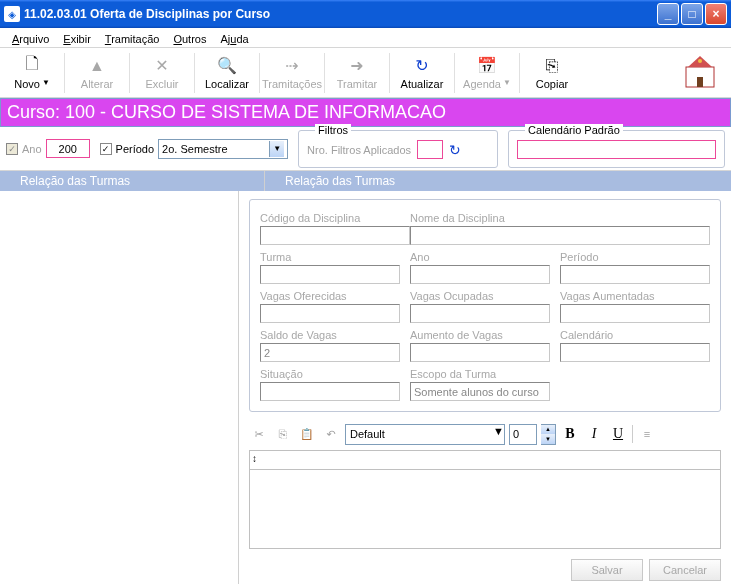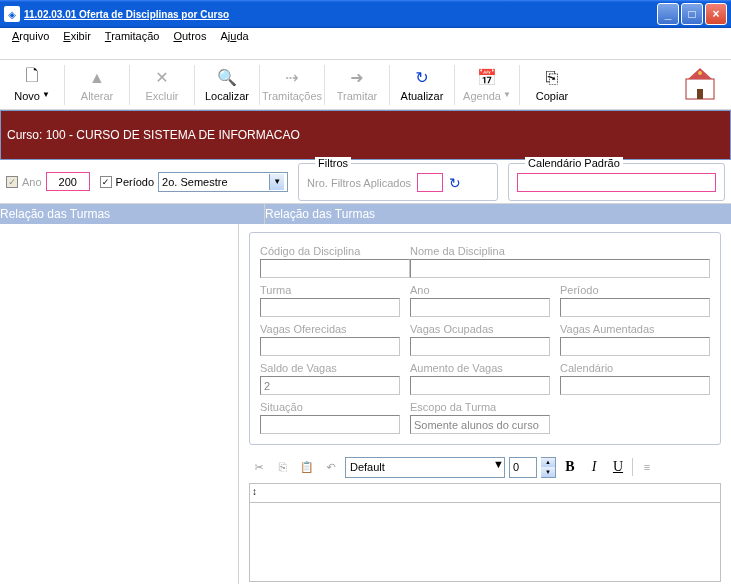--- a/index.html
+++ b/index.html
@@ -1,53 +1,53 @@
 <!DOCTYPE html>
 <html><head>
 <meta charset="utf-8">
 <style>
 * { box-sizing: border-box; margin: 0; padding: 0; font-family: Tahoma, Arial, sans-serif; font-size: 11px; }
 body { background: #ece9d8; width: 731px; height: 584px; overflow: hidden; }
 
 .titlebar { background: linear-gradient(to bottom, #3a82f7 0%, #0d5cd8 8%, #0d5cd8 92%, #0847b5 100%); height: 28px; display: flex; align-items: center; padding: 0 4px; color: #fff; }
 .titlebar .icon { width: 16px; height: 16px; background: #fff; border-radius: 2px; margin-right: 4px; display:flex;align-items:center;justify-content:center;color:#0d5cd8;font-size:10px;}
-.titlebar .title { flex: 1; font-weight: bold; font-size: 10px; text-decoration: underline; }
+.titlebar .title { flex: 1; font-weight: bold; font-size: 12px; }
 .winbtn { width: 22px; height: 22px; margin-left: 2px; border: 1px solid #fff; border-radius: 3px; display: flex; align-items: center; justify-content: center; font-weight: bold; font-size: 12px; color: #fff; }
 .winbtn.min { background: linear-gradient(#7ea6e8,#3d72d0); }
 .winbtn.max { background: linear-gradient(#7ea6e8,#3d72d0); }
 .winbtn.close { background: linear-gradient(#f08176,#d9482f); }
 
-.menubar { background: #fff; height: 32px; display: flex; align-items: flex-start; padding: 0 6px; border-bottom: 1px solid #d6d6d6; gap: 2px; }
+.menubar { background: #fff; height: 20px; display: flex; align-items: flex-end; padding: 0 6px; border-bottom: 1px solid #d6d6d6; gap: 2px; }
 .menubar span { padding: 2px 6px; cursor: default; }
 .menubar span u { text-decoration: underline; }
 
 .toolbar-row { background: #fff; height: 50px; display: flex; align-items: center; border-bottom: 1px solid #d6d6d6; padding: 0 2px; }
 .tool { width: 60px; height: 46px; display: flex; flex-direction: column; align-items: center; justify-content: center; gap: 2px; color: #000; position: relative; }
 .tool.disabled { color: #a8a8a8; }
 .tool .ticon { width: 20px; height: 20px; display: flex; align-items: center; justify-content: center; font-size: 16px; }
 .tool .tlabel { font-size: 11px; display:flex;align-items:flex-start;gap:2px;}
 .tool .caret { font-size: 8px; }
 .toolbar-sep { width: 1px; height: 40px; background: #e0e0e0; margin: 0 2px; }
 .logo { width: 46px; height: 46px; margin-left: auto; margin-right: 6px; display:flex;align-items:center;justify-content:center; }
 .logo svg { width: 40px; height: 40px; }
 
-.curso-bar { background: #7f1d1d; color: #fff; font-size: 12px; padding: 17px 6px; border: 1px solid #7a9ad0; }
+.curso-bar { background: #d946ef; color: #fff; font-size: 18px; padding: 3px 6px; border: 1px solid #7a9ad0; }
 
 .params-row { background: #fff; height: 44px; display: flex; align-items: center; padding: 6px; border-bottom: 1px solid #d6d6d6; gap: 10px; }
 .field-group { display: flex; align-items: center; gap: 4px; }
 .chk { width: 12px; height: 12px; border: 1px solid #888; background: #fff; display: inline-flex; align-items: center; justify-content: center; font-size: 9px; }
 .chk.disabled { background: #ece9d8; color:#888;}
 .txt-input { border: 1px solid #ec4899; background: #fff; height: 19px; padding: 1px 12px; }
 .select { border: 1px solid #7f9db9; background: #fff; height: 20px; padding: 1px 3px; display: flex; align-items: center; justify-content: space-between; }
 .select .arrow { width: 15px; height: 16px; background: linear-gradient(#e8f0fb,#bcd4f6); border-left: 1px solid #7f9db9; display:flex;align-items:center;justify-content:center;font-size:8px;color:#4a6; color:#000;}
 .fieldset { border: 1px solid #c0c8d8; border-radius: 3px; padding: 8px 8px 6px 8px; position: relative; height: 38px; display: flex; align-items: center; gap: 6px; }
 .fieldset .legend { position: absolute; top: -7px; left: 16px; background: #fff; padding: 0 3px; color: #000; }
 
 .rel-row { display: flex; height: 20px; }
-.rel-head { background: #a8bce0; color: #fff; padding: 3px 0; font-size: 12px; }
+.rel-head { background: #a8bce0; color: #fff; padding: 3px 20px; font-size: 12px; }
 .rel-left { width: 265px; border-right: 1px solid #d0d0d0; }
 .rel-right { flex: 1; }
 
 .body-row { display: flex; background: #fff; height: 398px; padding-left: 16px; }
 .left-panel { width: 265px; border-right: 1px solid #d0d0d0; background: #fff; }
 .right-panel { flex: 1; background: #fff; padding: 8px 10px; display: flex; flex-direction: column; }
 
 .form-box { border: 1px solid #c0c8d8; border-radius: 3px; padding: 12px 10px 10px 10px; position: relative; }
 .form-grid { display: grid; grid-template-columns: 140px 140px 150px; gap: 6px 10px; }
 .form-cell { display: flex; flex-direction: column; gap: 2px; }

